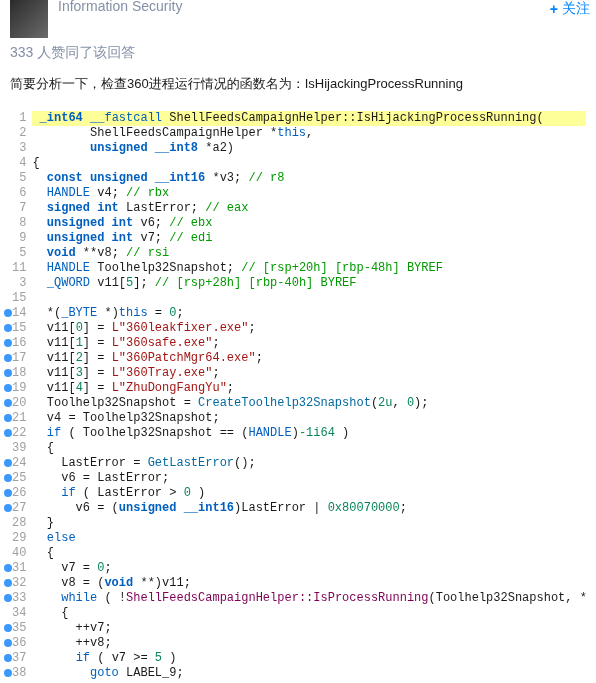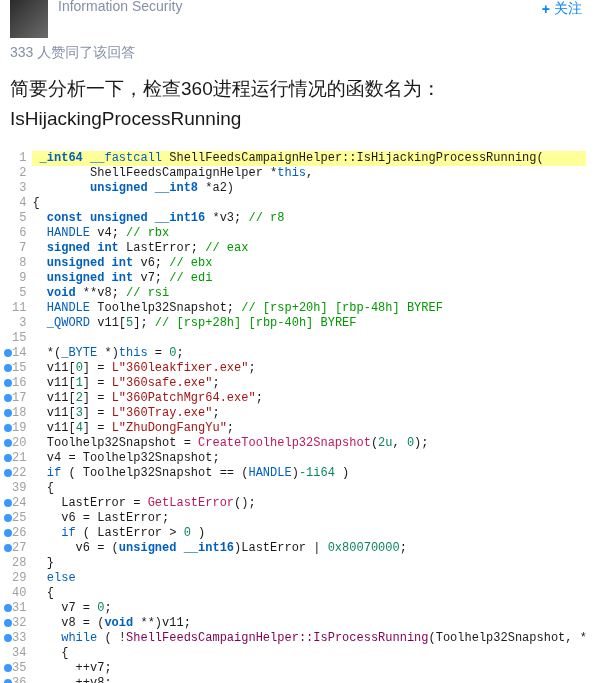--- a/index.html
+++ b/index.html
@@ -1,41 +1,41 @@
 <!DOCTYPE html>
 <html><head>
 <meta charset="utf-8">
 <style>
   * { margin: 0; padding: 0; box-sizing: border-box; }
   body { background: #fff; font-family: -apple-system, "PingFang SC", "Microsoft YaHei", Arial, sans-serif; font-size: 14px; color: #1a1a1a; width: 596px; }
-  .header { display: flex; align-items: flex-start; padding: 0 10px 6px 10px; justify-content: space-between; }
+  .header { display: flex; align-items: flex-start; padding: 0 2px 6px 10px; justify-content: space-between; }
   .avatar { width: 38px; height: 38px; background: linear-gradient(135deg,#2b2b2b,#6b6b6b); margin-right: 10px; flex: 0 0 auto; }
   .who { flex: 1; }
   .subtitle { color: #8590a6; font-size: 14px; margin-top: -2px; }
   .follow { color: #0084ff; font-size: 14px; display: flex; align-items: center; gap: 4px; padding: 0 4px; }
   .plus { font-weight: bold; }
   .likes { color: #8590a6; font-size: 14px; padding: 0 18px 12px 10px; }
-  .desc { color: #1a1a1a; font-size: 19px; padding: 0 24px 16px 10px; line-height: 1.6; }
+  .desc { color: #1a1a1a; font-size: 13px; padding: 0 24px 16px 10px; line-height: 1.6; }
   .code-wrap { margin: 0 10px; border: none; }
   .code { display: flex; font-family: "Consolas","Courier New",monospace; font-size: 12px; line-height: 15px; background: #fff; }
   .gutter { text-align: right; color: #a0a0a0; padding: 0 6px 0 2px; user-select: none; position: relative; }
   .gutter .ln { height: 15px; position: relative; }
   .bp { position: absolute; left: -8px; top: 3px; width: 8px; height: 8px; border-radius: 50%; background: #3b99fc; display: none; }
   .bp.on { display: block; }
   .src { flex: 1; white-space: pre; overflow: hidden; }
   .src .row { height: 15px; }
   .hl-y { background: #ffff99; }
   .kw { color: #005fbf; font-weight: normal; }
   .ty { color: #005fbf; }
   .tyb { color: #005fbf; font-weight: bold; }
   .cm { color: #009900; }
   .st { color: #a31515; }
   .nu { color: #098658; }
   .fn { color: #7f0055; }
-  .pk { color: #be185d; }
+  .pk { color: #0369a1; }
 </style>
 </head>
 <body>
 
 <div class="header">
   <div class="avatar"></div>
   <div class="who">
     <div class="subtitle">Information Security</div>
   </div>
   <div class="follow">

